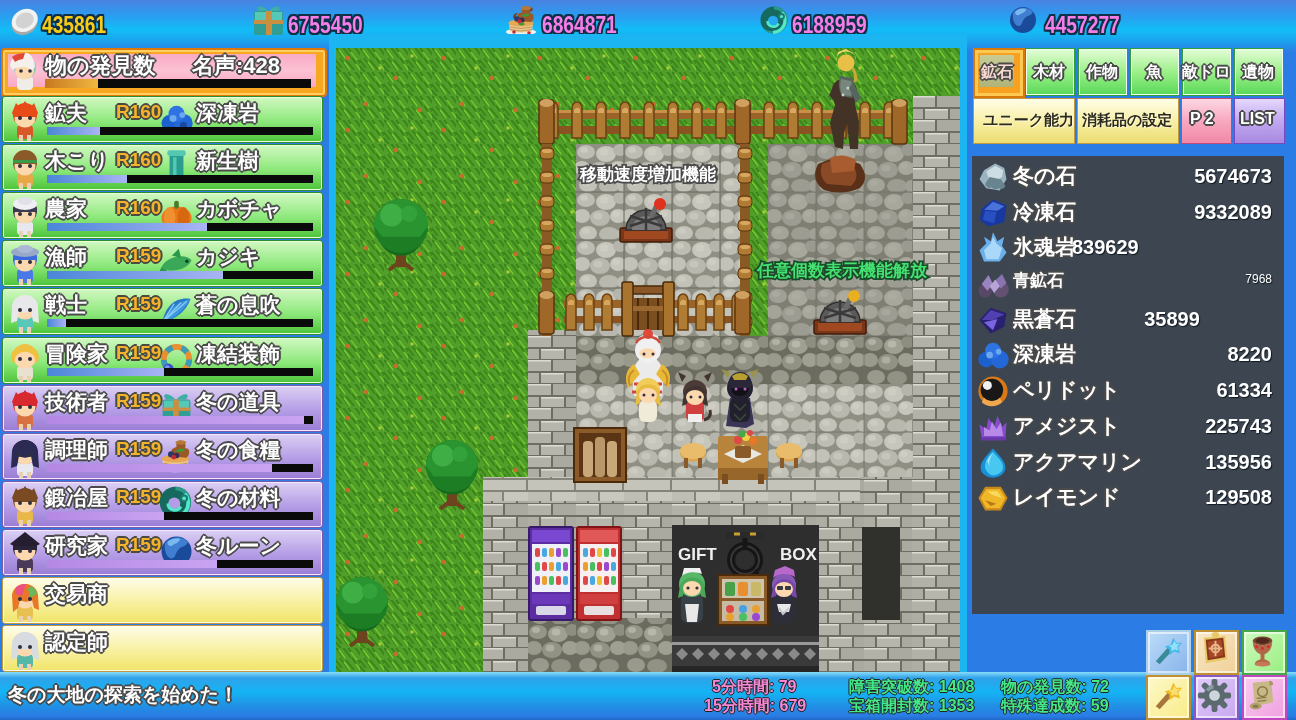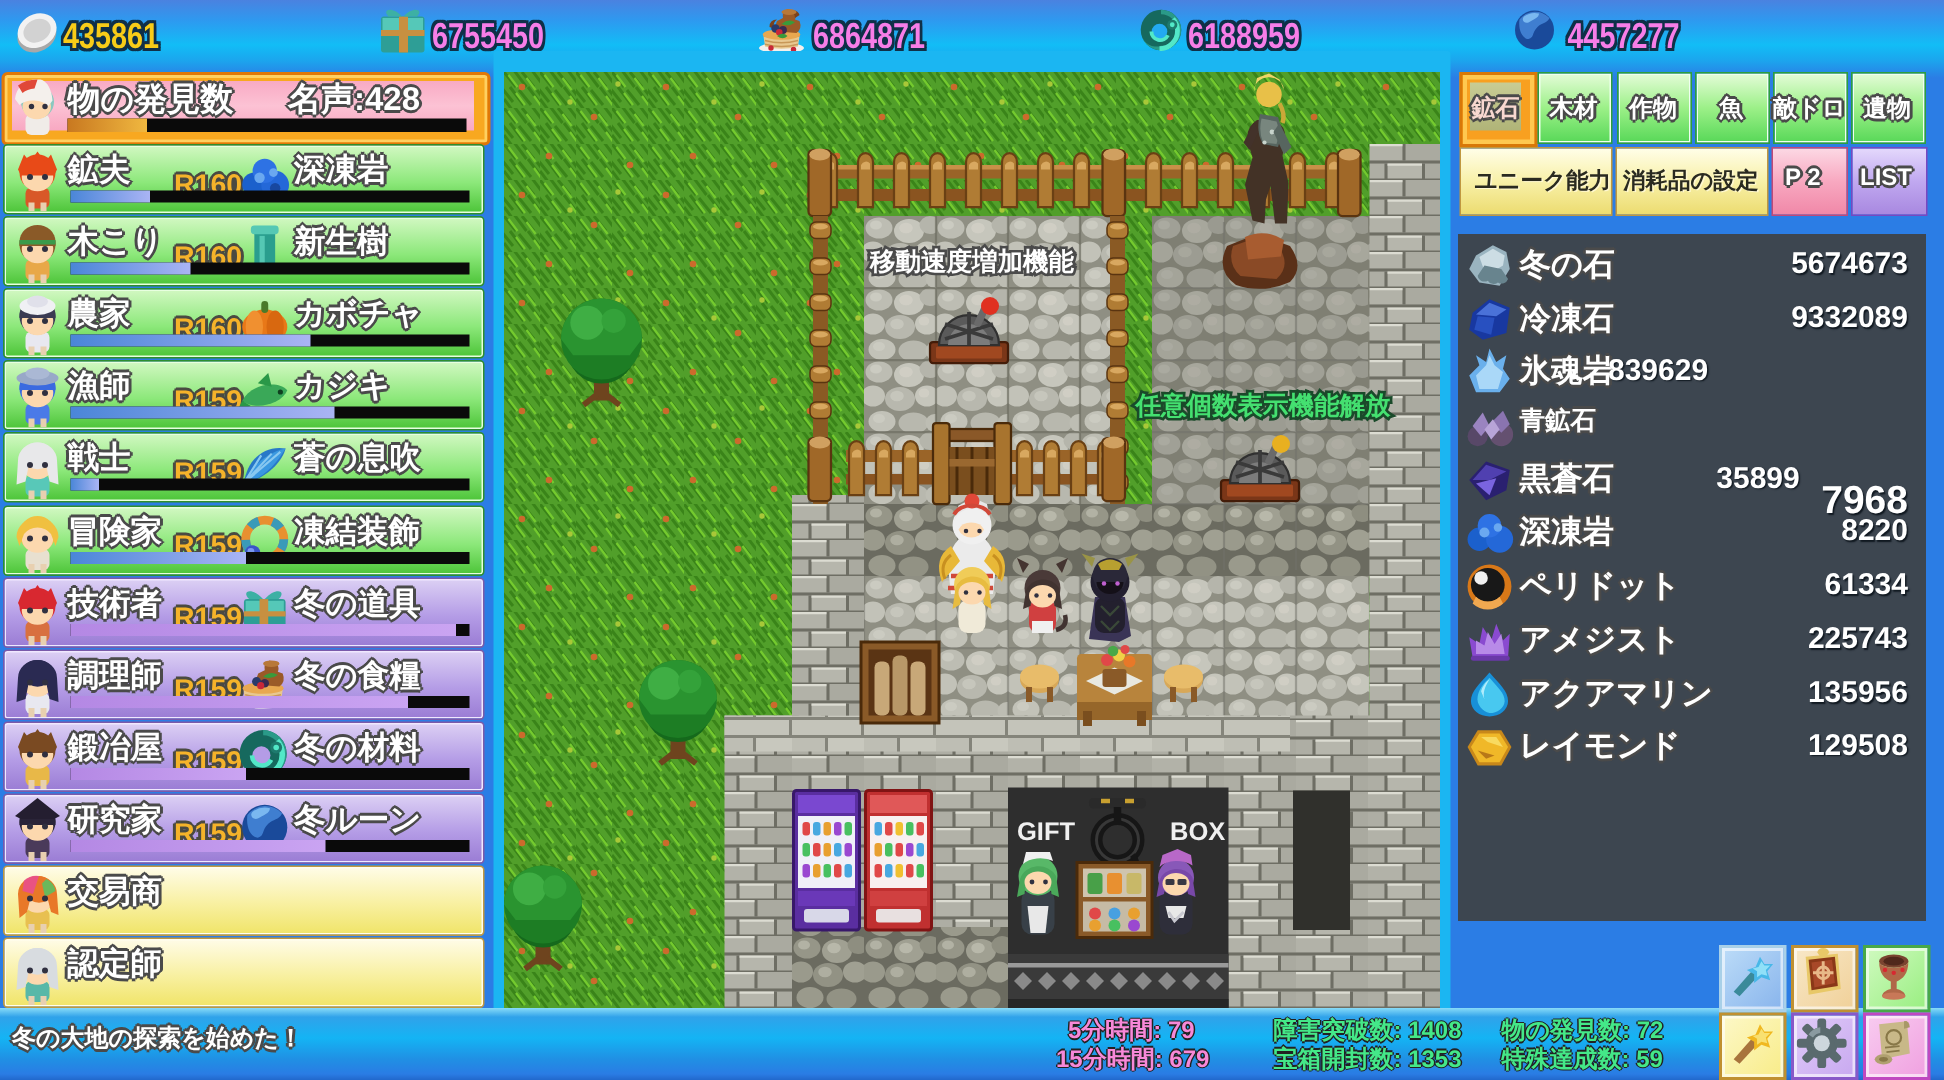--- a/index.html
+++ b/index.html
@@ -12,21 +12,21 @@
 .gold{color:#f8cc18;}
 .pink{color:#f77ee8;}
 .row{position:absolute;left:2px;width:319px;height:45px;border-radius:3px;}
 .rowg{background:linear-gradient(to bottom,#d2f8c2 0%,#8ce87a 55%,#4cc438 100%);border:1px solid #2e8e2e;box-shadow:inset 0 0 0 1px #e8ffe0;}
 .rowp{background:linear-gradient(to bottom,#dcd0f4 0%,#b49ce6 55%,#9a7cd4 100%);border:1px solid #7a5aaa;box-shadow:inset 0 0 0 1px #f0e8ff;}
 .rowy{background:linear-gradient(to bottom,#fffce8 0%,#f8f0a0 55%,#f0e468 100%);border:1px solid #c09840;box-shadow:inset 0 0 0 1px #fffef0;}
 .otx{font-weight:bold;color:#fff;
   text-shadow:-2px 0 #4a4a4a,2px 0 #4a4a4a,0 -2px #4a4a4a,0 2px #4a4a4a,-1px -1px #4a4a4a,1px 1px #4a4a4a,-1px 1px #4a4a4a,1px -1px #4a4a4a;}
 .job{position:absolute;left:42px;top:2px;font-size:21px;}
 .lvl{position:absolute;left:113px;top:4px;font-size:19px;color:#f5b32a;
-  text-shadow:-2px 0 #4a4a42,2px 0 #4a4a42,0 -2px #4a4a42,0 2px #4a4a42,-1px -1px #4a4a42,1px 1px #4a4a42;font-weight:bold;margin-top:12px;}
+  text-shadow:-2px 0 #4a4a42,2px 0 #4a4a42,0 -2px #4a4a42,0 2px #4a4a42,-1px -1px #4a4a42,1px 1px #4a4a42;font-weight:bold;}
 .itm{position:absolute;left:193px;top:2px;font-size:21px;}
 .track{position:absolute;left:44px;top:30px;width:266px;height:8px;background:#0a0a0a;}
 .fill{height:8px;}
 .fillb{background:linear-gradient(to right,#4a86d8,#aab4f4);}
 .fillp{background:linear-gradient(to right,#b488e4,#caa4f2);}
 .spr{position:absolute;left:3px;top:2px;width:38px;height:42px;}
 .gtx{position:absolute;font-weight:bold;font-size:16px;}
 </style>
 </head>
 <body>
@@ -1001,21 +1001,21 @@
 <div class="ab" style="left:1072px;top:236px;width:200px;text-align:left;font-size:20px;font-weight:bold;color:#fff;text-shadow:1px 1px 1px #101820;">839629</div>
 
 <svg class="ab" style="left:975px;top:266px;width:36px;height:36px" viewBox="0 0 32 32">
       <circle cx="9" cy="22" r="6" fill="#584868"></circle>
       <circle cx="23" cy="21" r="7" fill="#645070"></circle>
       <path d="M6 16 L12 8 L16 16 L11 22 z" fill="#9a84c0"></path>
       <path d="M17 14 L24 7 L28 15 L23 20 z" fill="#8a74b0"></path>
       <path d="M13 18 L18 12 L22 18 L17 24 z" fill="#b8a4d8"></path>
     </svg>
 <div class="ab otx" style="left:1013px;top:269px;font-size:17px;">青鉱石</div>
-<div class="ab" style="left:1072px;top:272px;width:200px;text-align:right;font-size:26px;font-weight:bold;color:#fff;text-shadow:1px 1px 1px #101820;margin-top:46px;">7968</div>
+<div class="ab" style="left:1072px;top:272px;width:200px;text-align:right;font-size:12px;font-weight:normal;color:#fff;text-shadow:1px 1px 1px #101820;">7968</div>
 
 <svg class="ab" style="left:975px;top:302px;width:36px;height:36px" viewBox="0 0 32 32">
       <path d="M4 16 L14 5 L28 10 L26 22 L14 28 z" fill="#2a2070"></path>
       <path d="M6 16 L14 7 L26 11 L16 16 z" fill="#5040b0"></path>
       <path d="M8 18 L20 15 L16 25 z" fill="#7a64e0"></path>
     </svg>
 <div class="ab otx" style="left:1013px;top:305px;font-size:21px;">黒蒼石</div>
 <div class="ab" style="left:1072px;top:308px;width:200px;text-align:center;font-size:20px;font-weight:bold;color:#fff;text-shadow:1px 1px 1px #101820;">35899</div>
 
 <svg class="ab" style="left:975px;top:337px;width:36px;height:36px" viewBox="0 0 32 32">
@@ -1119,21 +1119,21 @@
       <ellipse cx="12" cy="30" rx="6" ry="3.5" fill="#b0a070"></ellipse>
       <ellipse cx="12" cy="30" rx="3" ry="1.6" fill="#887848"></ellipse>
       <circle cx="19" cy="15" r="5" fill="none" stroke="#887848" stroke-width="1.5"></circle>
       <path d="M13 22 l10 -1 M14 25 l9 -1" stroke="#887848" stroke-width="1.2"></path>
     </svg>
 </div>
 
 <div class="ab" style="left:0;top:672px;width:1296px;height:48px;
   background:linear-gradient(to bottom,#88dcf8 0px,#30a2ea 6px,#14b4f4 20px,#2090e4 34px,#2a7ce4 44px,#2168cc 48px);z-index:5;">
 
-  <div class="ab otx" style="left:8px;top:10px;font-size:16px;text-align:center;">冬の大地の探索を始めた！</div>
+  <div class="ab otx" style="left:8px;top:10px;font-size:19px;text-align:center;">冬の大地の探索を始めた！</div>
 
   <div class="ab gtx" style="left:712px;top:5px;color:#f788d8;text-shadow:-1px 0 #222,1px 0 #222,0 -1px #222,0 1px #222;">5分時間: 79</div>
 
   <div class="ab gtx" style="left:704px;top:24px;color:#f788d8;text-shadow:-1px 0 #222,1px 0 #222,0 -1px #222,0 1px #222;">15分時間: 679</div>
 
   <div class="ab gtx" style="left:849px;top:5px;color:#44e888;text-shadow:-1px 0 #222,1px 0 #222,0 -1px #222,0 1px #222;">障害突破数: 1408</div>
 
   <div class="ab gtx" style="left:849px;top:24px;color:#44e888;text-shadow:-1px 0 #222,1px 0 #222,0 -1px #222,0 1px #222;">宝箱開封数: 1353</div>
 
   <div class="ab gtx" style="left:1001px;top:5px;color:#44e888;text-shadow:-1px 0 #222,1px 0 #222,0 -1px #222,0 1px #222;">物の発見数: 72</div>

